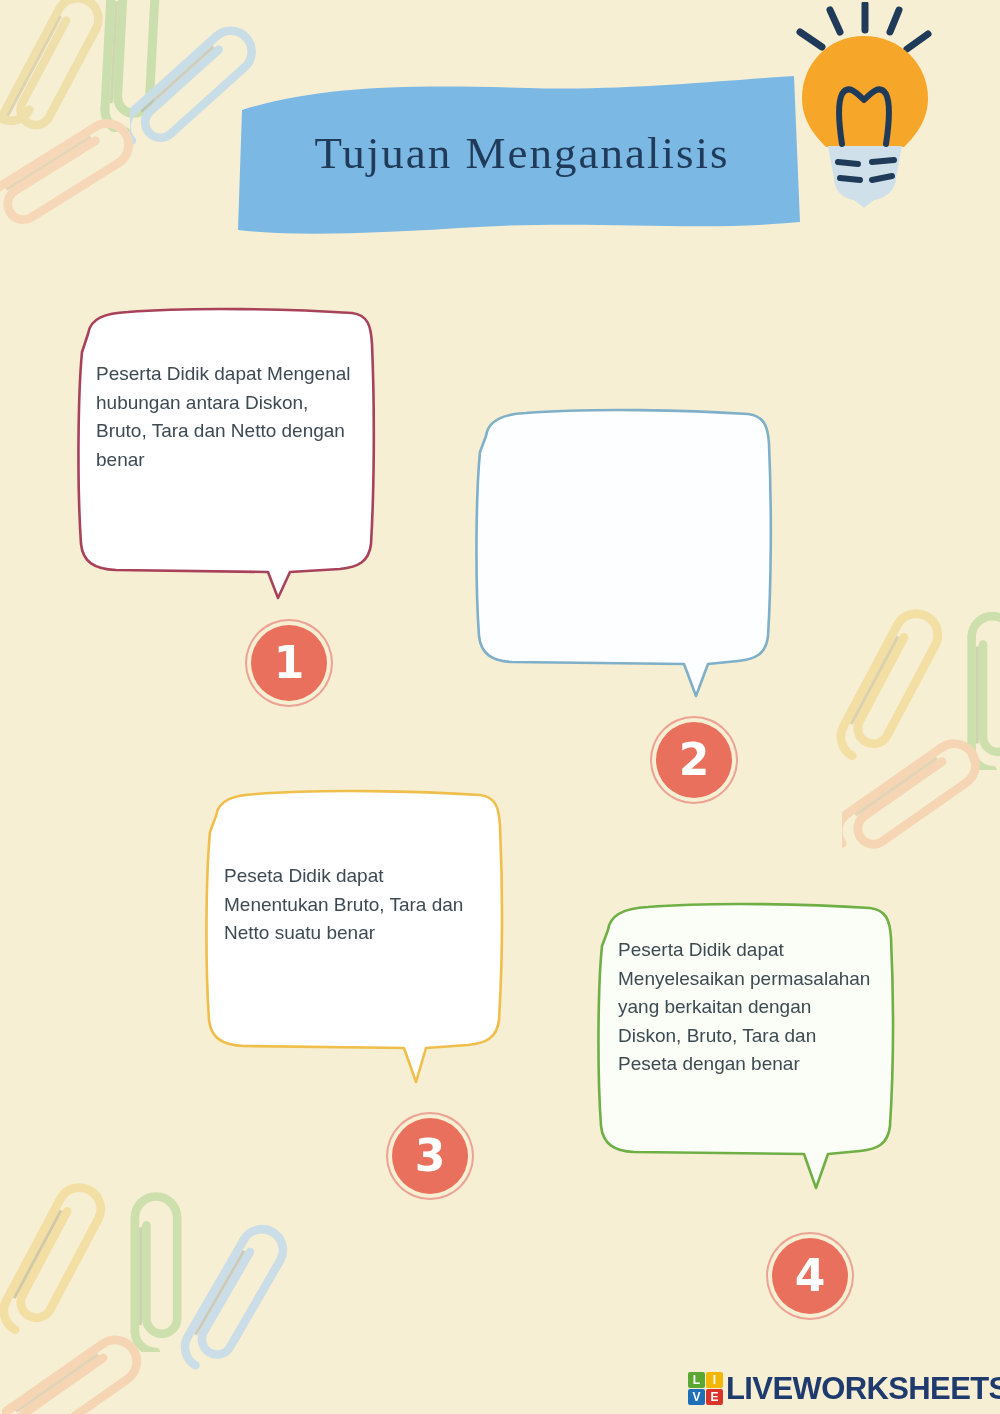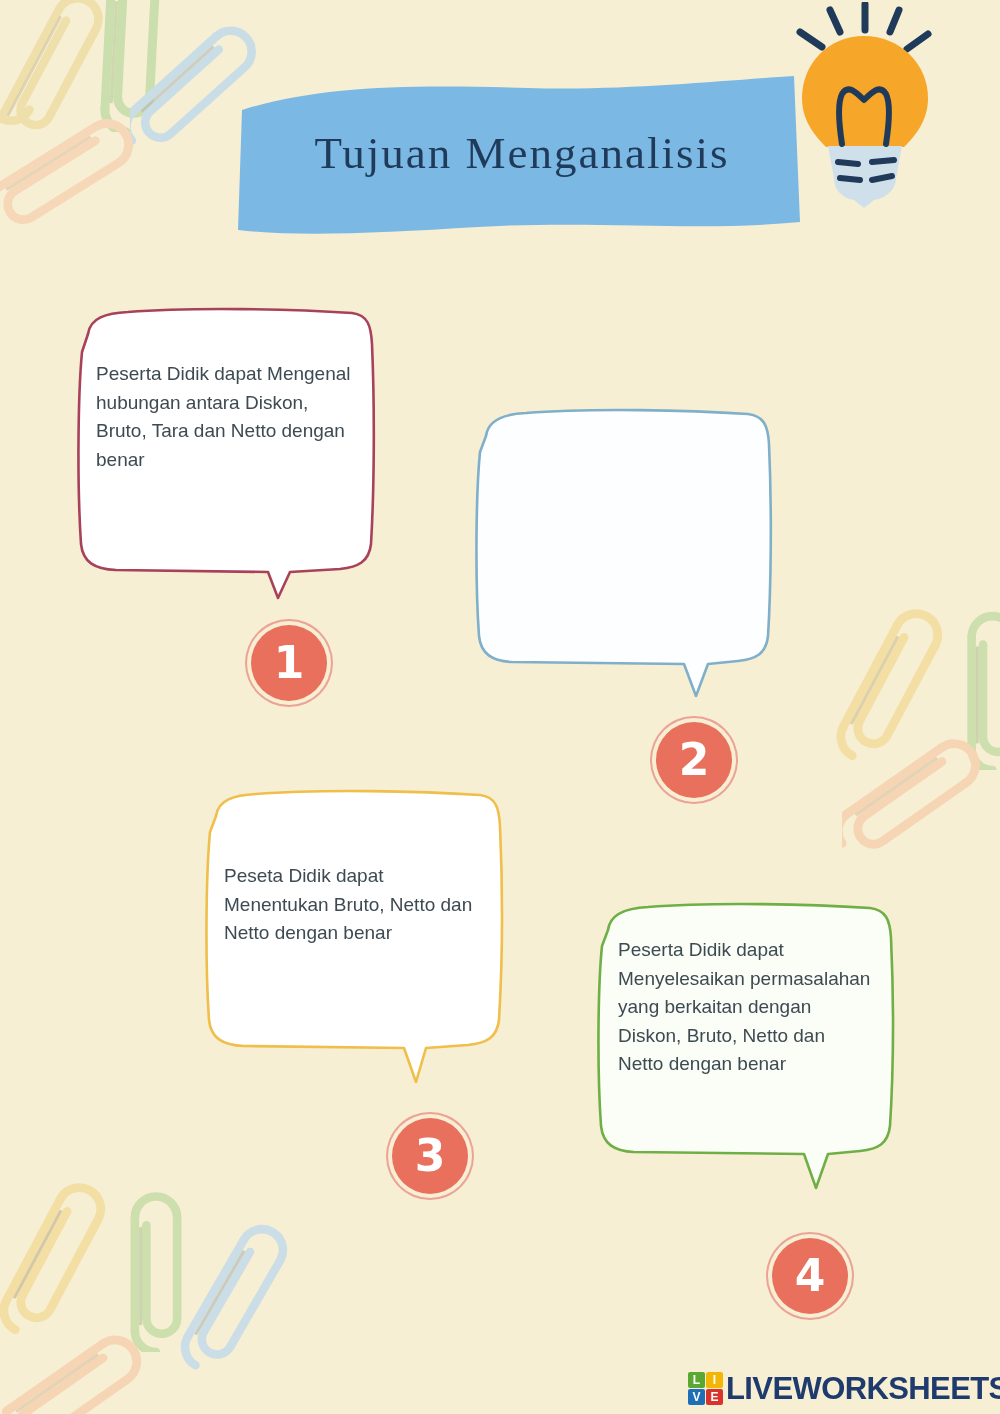--- a/index.html
+++ b/index.html
@@ -315,32 +315,32 @@
   </div>
   <div class="badge" style="left:656px; top:722px;">2</div>
 
   <div class="bubble" style="left:200px; top:786px; width:306px; height:300px;">
     <svg viewBox="0 0 306 300" preserveAspectRatio="none">
       <path d="M16,30 C18,14 34,9 56,8 C120,3 220,5 280,9 C296,11 299,22 300,40
                C303,108 302,184 299,234 C297,252 286,257 268,259
                L226,262 L216,296 L204,262
                L44,260 C22,259 11,252 9,234 C5,176 6,88 10,46 Z" fill="#FFFFFF" stroke="#EFBE4B" stroke-width="2.6" stroke-linejoin="round"></path>
     </svg>
-    <div class="bubble-text" style="top:76px;">Peseta Didik dapat Menentukan Bruto, Netto dan Netto dengan benar</div>
+    <div class="bubble-text" style="top:76px;">Peseta Didik dapat Menentukan Bruto, Tara dan Netto suatu benar</div>
   </div>
   <div class="badge" style="left:392px; top:1118px;">3</div>
 
   <div class="bubble" style="left:594px; top:898px; width:304px; height:300px;">
     <svg viewBox="0 0 304 300" preserveAspectRatio="none">
       <path d="M14,32 C16,16 32,10 54,9 C118,4 216,6 276,10 C292,12 296,22 297,40
                C300,106 299,180 296,228 C294,246 284,251 266,253
                L234,256 L222,290 L210,256
                L40,254 C20,253 9,246 7,228 C3,172 4,86 8,48 Z" fill="#FAFEF7" stroke="#6FAF46" stroke-width="2.6" stroke-linejoin="round"></path>
     </svg>
-    <div class="bubble-text" style="top:38px;">Peserta Didik dapat Menyelesaikan permasalahan yang berkaitan dengan Diskon, Bruto, Netto dan Netto dengan benar</div>
+    <div class="bubble-text" style="top:38px;">Peserta Didik dapat Menyelesaikan permasalahan yang berkaitan dengan Diskon, Bruto, Tara dan Peseta dengan benar</div>
   </div>
   <div class="badge" style="left:772px; top:1238px;">4</div>
 
   <div class="lws">
     <div class="lws-grid">
       <div class="lws-cell c-l">L</div>
       <div class="lws-cell c-i">I</div>
       <div class="lws-cell c-v">V</div>
       <div class="lws-cell c-e">E</div>
     </div>

